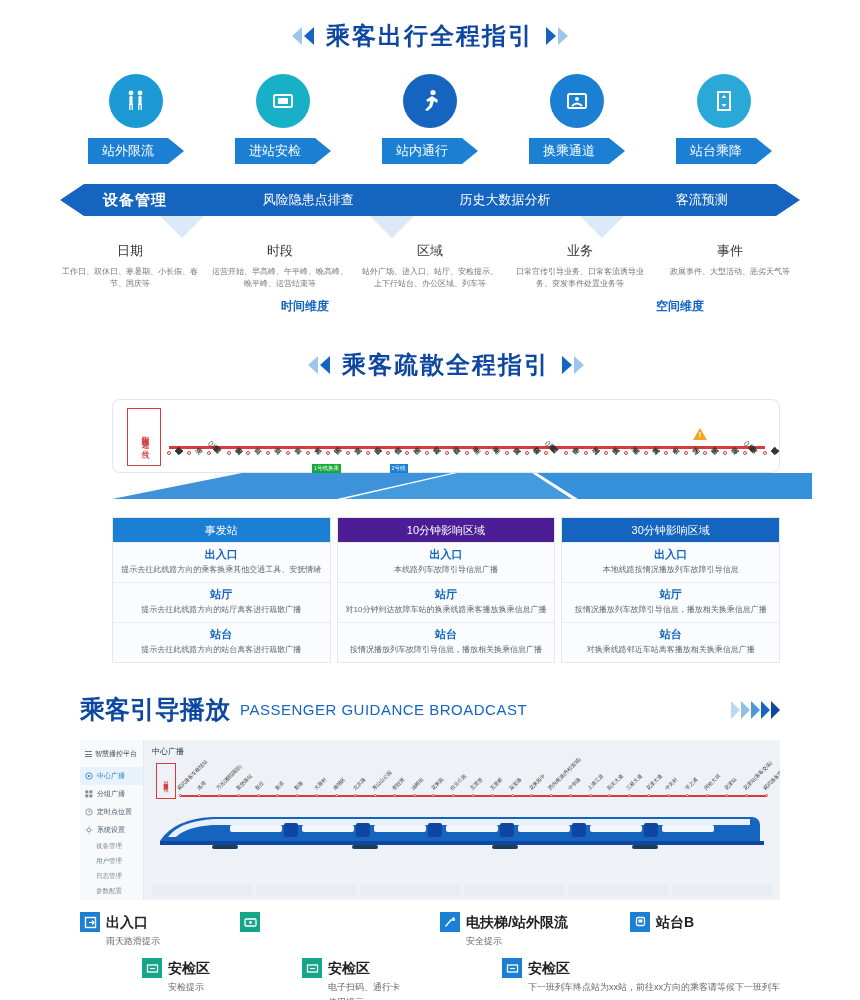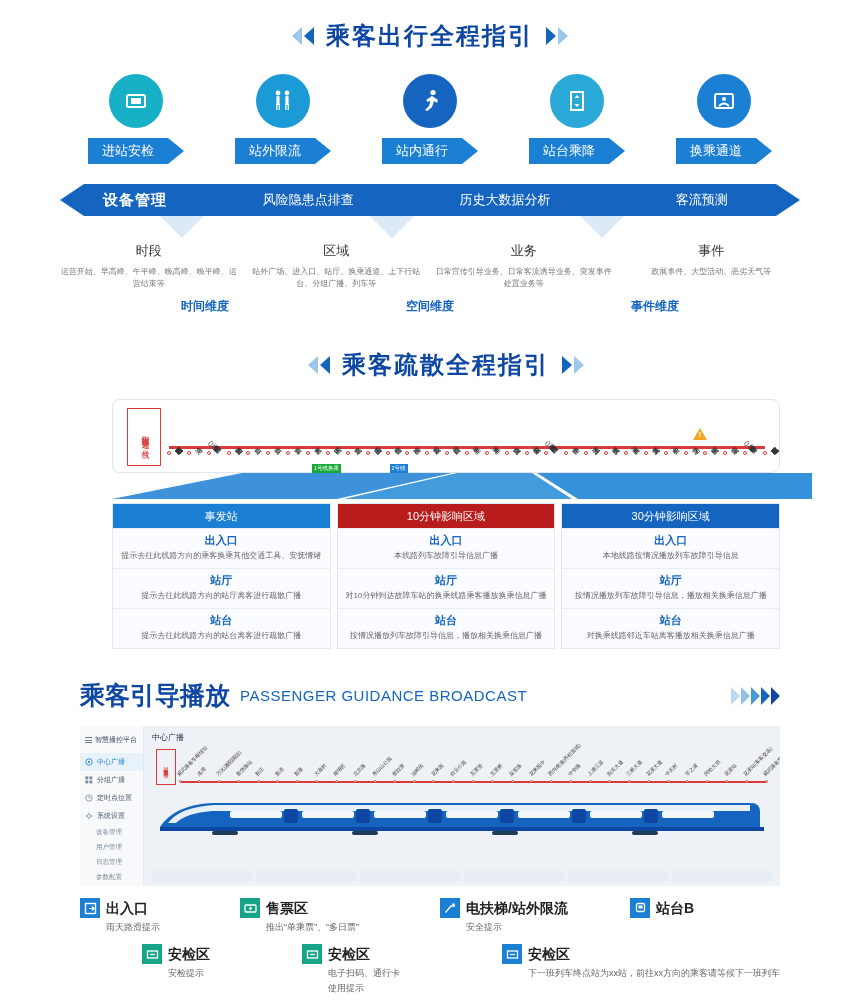--- a/index.html
+++ b/index.html
@@ -70,21 +70,21 @@
   .line-track { position:absolute; left:56px; right:14px; top:46px; height:3px; background:#d93b3b; }
   .stations { position:absolute; left:56px; right:14px; top:6px; height:64px; }
   .station { position:absolute; bottom:22px; }
   .station .nm { font-size:6.5px; color:#333; writing-mode:vertical-rl; white-space:nowrap; transform: rotate(-45deg); transform-origin: bottom left; }
   .dot { position:absolute; top:45px; width:4px; height:4px; background:#fff; border:1px solid #d93b3b; border-radius:50%; }
   .tagbox { position:absolute; top:58px; font-size:5.5px; color:#fff; padding:1px 2px; white-space:nowrap; }
   .warn-tri { position:absolute; top:22px; width:0;height:0; border-left:7px solid transparent; border-right:7px solid transparent; border-bottom:12px solid #f5a623;}
   .warn-tri:after { content:"!"; position:absolute; left:-2px; top:2px; font-size:8px; color:#fff; font-weight:bold;}
 
   .wedge-wrap { position:relative; height:26px; margin:0 80px; }
-  .grid3 { display:flex; gap:6px; margin:4px 80px;justify-content:flex-end; }
+  .grid3 { display:flex; gap:6px; margin:18px 80px;justify-content:flex-end; }
   .col3 { flex:1; border:1px solid #e2e8ef; }
   .col3 .hd { height:24px; line-height:24px; text-align:center; color:#fff; font-size:11px; }
   .cellrow { border-top:1px solid #e8edf3; }
   .cellrow:first-of-type { border-top:none; }
   .cell-title { text-align:center; font-size:11px; color:#1565c0; font-weight:bold; padding:4px 0 2px 0; background:#fafcff; }
   .cell-body { text-align:center; font-size:8px; color:#666; padding:0 6px 6px 6px; line-height:1.5; background:#fafcff; }
 
   
   .sec3 { margin-top:30px; }
   .s3head { display:flex; align-items:center; padding:0 80px; }
@@ -141,90 +141,90 @@
     </span>
     <span class="sec-title">乘客出行全程指引</span>
     <span class="chev-group">
       <i class="chev right"></i>
         <i class="chev right pale"></i>
     </span>
   </div>
 
   <div class="icon-row">
     <div class="icon-col">
-      <div class="icon-circle" style="background:#17b0c7">
-        <svg width="28" height="28" viewBox="0 0 28 28">
-            <rect x="5" y="8" width="18" height="12" rx="1.5" fill="none" stroke="#fff" stroke-width="2"></rect>
-            <rect x="9" y="11" width="10" height="6" fill="#fff"></rect>
-          </svg>
-      </div>
-      <span class="pill">
-        <span class="pill-body"></span>
-          <span class="pill-arrow"></span>
-        <span class="lbl">进站安检</span>
-      </span>
-    </div>
-    <div class="icon-col">
       <div class="icon-circle" style="background:#1b9ad6">
         <svg width="28" height="28" viewBox="0 0 28 28">
             <circle cx="9" cy="6" r="2.4" fill="#fff"></circle>
             <rect x="7.4" y="9" width="3.2" height="9" rx="1.3" fill="#fff"></rect>
             <rect x="7.2" y="17" width="1.3" height="6" fill="#fff"></rect>
             <rect x="9.6" y="17" width="1.3" height="6" fill="#fff"></rect>
             <circle cx="18" cy="6" r="2.4" fill="#fff"></circle>
             <rect x="16.4" y="9" width="3.2" height="9" rx="1.3" fill="#fff"></rect>
             <rect x="16.2" y="17" width="1.3" height="6" fill="#fff"></rect>
             <rect x="18.6" y="17" width="1.3" height="6" fill="#fff"></rect>
           </svg>
       </div>
       <span class="pill">
         <span class="pill-body"></span>
           <span class="pill-arrow"></span>
         <span class="lbl">站外限流</span>
       </span>
     </div>
     <div class="icon-col">
+      <div class="icon-circle" style="background:#17b0c7">
+        <svg width="28" height="28" viewBox="0 0 28 28">
+            <rect x="5" y="8" width="18" height="12" rx="1.5" fill="none" stroke="#fff" stroke-width="2"></rect>
+            <rect x="9" y="11" width="10" height="6" fill="#fff"></rect>
+          </svg>
+      </div>
+      <span class="pill">
+        <span class="pill-body"></span>
+          <span class="pill-arrow"></span>
+        <span class="lbl">进站安检</span>
+      </span>
+    </div>
+    <div class="icon-col">
       <div class="icon-circle" style="background:#1565c0">
         <svg width="28" height="28" viewBox="0 0 28 28">
             <circle cx="17" cy="5.5" r="2.6" fill="#fff"></circle>
             <path d="M16 9 L10 13 L12 15 L14.5 13.5 L13 19 L9 23 L11.5 24 L16 20 L18 14 L21 16 L22 13 Z" fill="#fff"></path>
           </svg>
       </div>
       <span class="pill">
         <span class="pill-body"></span>
           <span class="pill-arrow"></span>
         <span class="lbl">站内通行</span>
+      </span>
+    </div>
+    <div class="icon-col">
+      <div class="icon-circle" style="background:#1b7fd4">
+        <svg width="28" height="28" viewBox="0 0 28 28">
+            <rect x="5" y="7" width="18" height="14" rx="1.5" fill="none" stroke="#fff" stroke-width="2"></rect>
+            <circle cx="14" cy="12" r="2" fill="#fff"></circle>
+            <path d="M9 19 q5 -5 10 0" fill="none" stroke="#fff" stroke-width="2"></path>
+          </svg>
+      </div>
+      <span class="pill">
+        <span class="pill-body"></span>
+          <span class="pill-arrow"></span>
+        <span class="lbl">换乘通道</span>
       </span>
     </div>
     <div class="icon-col">
       <div class="icon-circle" style="background:#2aa8d8">
         <svg width="28" height="28" viewBox="0 0 28 28">
             <rect x="8" y="5" width="12" height="18" fill="none" stroke="#fff" stroke-width="2"></rect>
             <path d="M14 8 l-2.5 3 h5 Z" fill="#fff"></path>
             <path d="M14 20 l-2.5 -3 h5 Z" fill="#fff"></path>
           </svg>
       </div>
       <span class="pill">
         <span class="pill-body"></span>
           <span class="pill-arrow"></span>
         <span class="lbl">站台乘降</span>
-      </span>
-    </div>
-    <div class="icon-col">
-      <div class="icon-circle" style="background:#1b7fd4">
-        <svg width="28" height="28" viewBox="0 0 28 28">
-            <rect x="5" y="7" width="18" height="14" rx="1.5" fill="none" stroke="#fff" stroke-width="2"></rect>
-            <circle cx="14" cy="12" r="2" fill="#fff"></circle>
-            <path d="M9 19 q5 -5 10 0" fill="none" stroke="#fff" stroke-width="2"></path>
-          </svg>
-      </div>
-      <span class="pill">
-        <span class="pill-body"></span>
-          <span class="pill-arrow"></span>
-        <span class="lbl">换乘通道</span>
       </span>
     </div>
   </div>
 
   <div class="arrow-bar">
     <div class="tip-l"></div>
       <div class="bar"></div>
       <div class="tip-r"></div>
     <div class="labels">
       <div class="l0">设备管理</div>
@@ -235,41 +235,44 @@
   </div>
 
   <div class="funnel-row">
     <div class="funnel" style="left:100px"></div>
     <div class="funnel" style="left:310px"></div>
     <div class="funnel" style="left:520px"></div>
   </div>
 
   <div class="dim-row">
     <div class="dim-col">
+      <div class="dname">日期</div>
+      <div class="ddesc">工作日、双休日、寒暑期、小长假、春节、国庆等</div>
+    </div>
+    <div class="dim-col">
       <div class="dname">时段</div>
       <div class="ddesc">运营开始、早高峰、午平峰、晚高峰、晚平峰、运营结束等</div>
     </div>
     <div class="dim-col">
       <div class="dname">区域</div>
-      <div class="ddesc">站外广场、进入口、站厅、换乘通道、上下行站台、分组广播、列车等</div>
+      <div class="ddesc">站外广场、进入口、站厅、安检提示、上下行站台、办公区域、列车等</div>
     </div>
     <div class="dim-col">
       <div class="dname">业务</div>
       <div class="ddesc">日常宣传引导业务、日常客流诱导业务、突发事件处置业务等</div>
     </div>
     <div class="dim-col">
       <div class="dname">事件</div>
       <div class="ddesc">政展事件、大型活动、恶劣天气等</div>
     </div>
   </div>
 
   <div class="dim-group-row">
     <div class="dim-group" style="flex:2">时间维度</div>
     <div class="dim-group" style="flex:1">空间维度</div>
-    <div class="dim-group" style="flex:2">事件维度</div>
   </div>
 </div>
 
 <div class="sec2">
   <div class="sec-title-row">
     <span class="chev-group">
       <i class="chev left pale"></i>
         <i class="chev left"></i>
     </span>
     <span class="sec-title">乘客疏散全程指引</span>
@@ -431,21 +434,21 @@
       <div class="cellrow">
         <div class="cell-title">站厅</div>
         <div class="cell-body">提示去往此线路方向的站厅离客进行疏散广播</div>
       </div>
       <div class="cellrow">
         <div class="cell-title">站台</div>
         <div class="cell-body">提示去往此线路方向的站台离客进行疏散广播</div>
       </div>
     </div>
     <div class="col3">
-      <div class="hd" style="background:#b91c1c">10分钟影响区域</div>
+      <div class="hd" style="background:#4c1d95">10分钟影响区域</div>
       <div class="cellrow">
         <div class="cell-title">出入口</div>
         <div class="cell-body">本线路列车故障引导信息广播</div>
       </div>
       <div class="cellrow">
         <div class="cell-title">站厅</div>
         <div class="cell-body">对10分钟到达故障车站的换乘线路乘客播放换乘信息广播</div>
       </div>
       <div class="cellrow">
         <div class="cell-title">站台</div>
@@ -653,24 +656,20 @@
           <div class="lg-desc">雨天路滑提示</div>
         </div>
       </div>
       <div class="lg-item" style="width:190px">
         <span class="lg-icon green">
           <svg width="13" height="13" viewBox="0 0 13 13">
               <rect x="1" y="3" width="11" height="7" rx="1" fill="none" stroke="#fff" stroke-width="1.3"></rect>
               <circle cx="6.5" cy="6.5" r="1.4" fill="#fff"></circle>
             </svg>
         </span>
-        <div>
-          <div class="lg-name">售票区</div>
-          <div class="lg-desc">推出“单乘票”、“多日票”</div>
-        </div>
       </div>
       <div class="lg-item" style="width:180px">
         <span class="lg-icon">
           <svg width="13" height="13" viewBox="0 0 13 13">
               <path d="M1.5 10.5 L7 4 h4" stroke="#fff" stroke-width="1.3" fill="none"></path>
               <circle cx="9.5" cy="2.5" r="1.2" fill="#fff"></circle>
             </svg>
         </span>
         <div>
           <div class="lg-name">电扶梯/站外限流</div>

